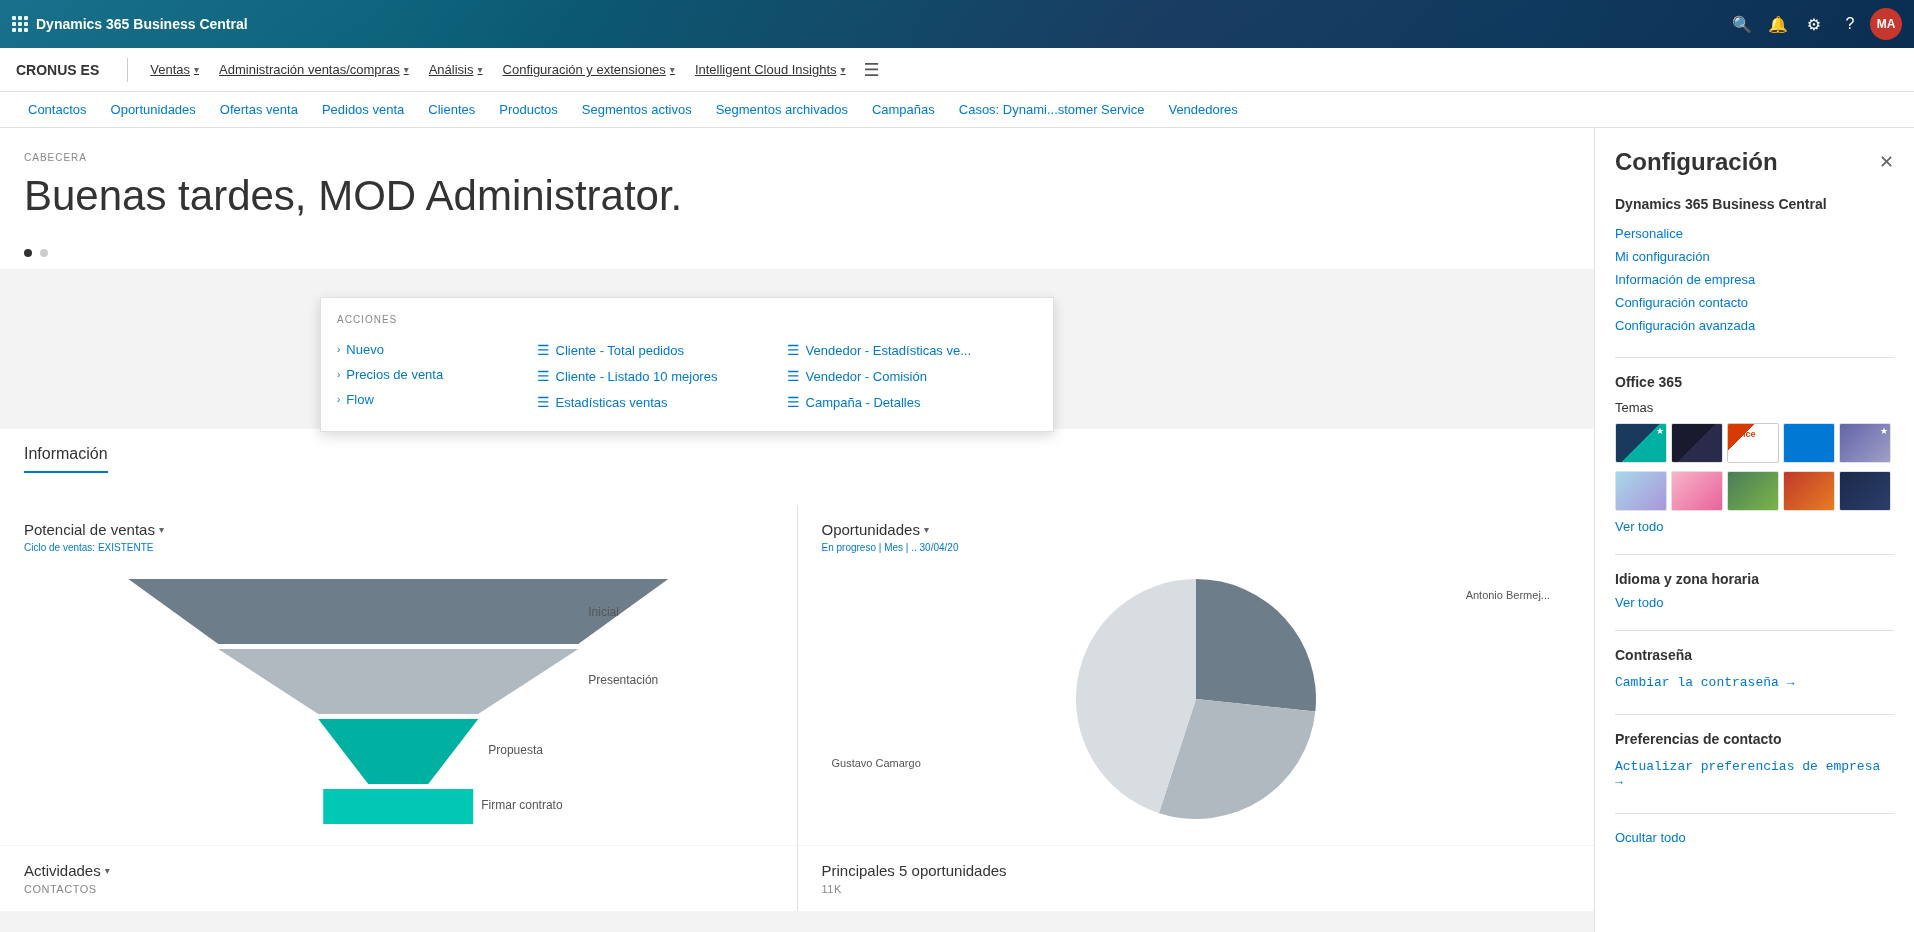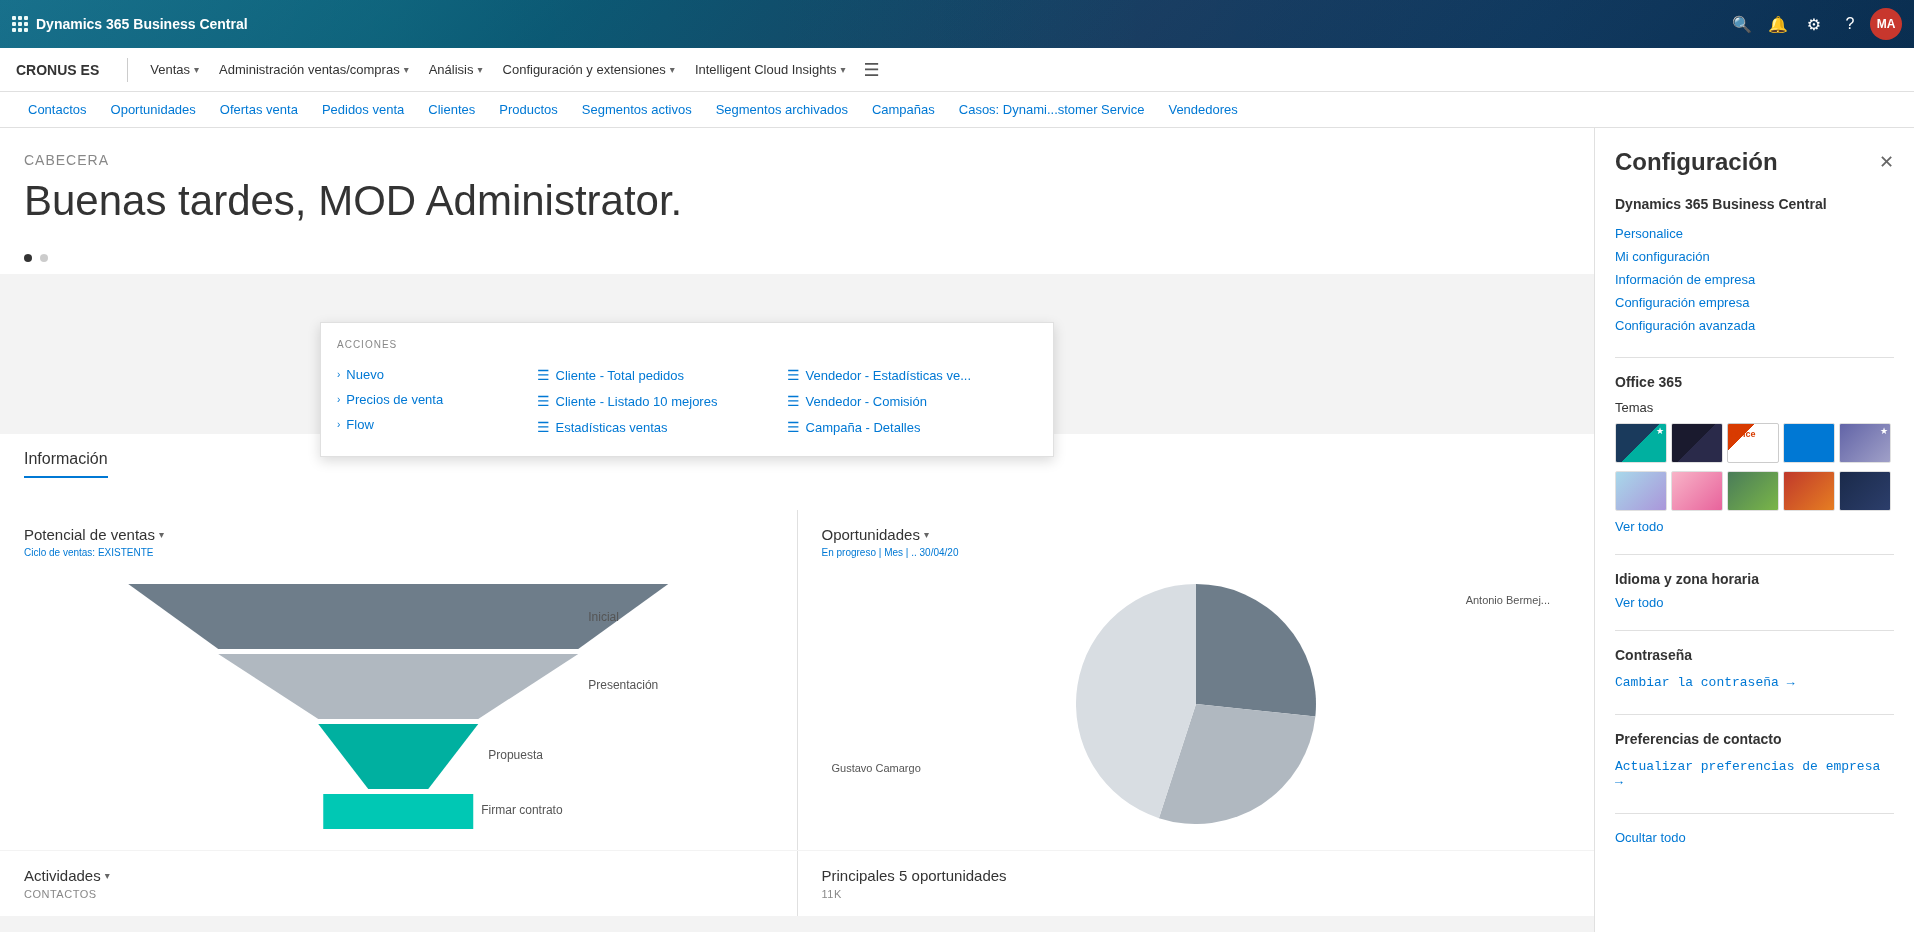--- a/index.html
+++ b/index.html
@@ -34,21 +34,21 @@
       height: 44px;
       background: white;
       border-bottom: 1px solid #e0e0e0;
       display: flex;
       align-items: center;
       padding: 0 16px;
       gap: 0;
     }
     .company-name { font-size: 14px; font-weight: 600; color: #333; margin-right: 16px; white-space: nowrap; }
     .nav-separator { width: 1px; height: 24px; background: #ccc; margin: 0 12px; }
-    .nav-menu-item { display: flex; align-items: center; gap: 4px; padding: 0 10px; height: 38px; color: #333; font-size: 13px; cursor: pointer; white-space: nowrap; }
+    .nav-menu-item { display: flex; align-items: center; gap: 4px; padding: 0 10px; height: 38px; color: #333; font-size: 13px; cursor: pointer; white-space: nowrap; text-decoration: underline; }
     .nav-chevron { font-size: 10px; color: #666; }
     .hamburger { margin-left: 8px; cursor: pointer; font-size: 18px; color: #555; }
 
     
     .sub-nav {
       height: 36px;
       background: white;
       border-bottom: 1px solid #e0e0e0;
       display: flex;
       align-items: center;
@@ -59,30 +59,30 @@
     .sub-nav-item { padding: 0 12px; height: 36px; display: flex; align-items: center; color: #0078d4; font-size: 13px; cursor: pointer; white-space: nowrap; }
 
     
     .main-layout { display: flex; height: calc(932px - 128px); position: relative; }
 
     
     .content-area { flex: 1; overflow-y: auto; background: #f3f3f3; padding: 0; }
 
     
     .header-section { background: white; padding: 24px 24px 16px; margin-bottom: 0; }
-    .header-label { font-size: 14px; color: #888; letter-spacing: 1px; text-transform: uppercase; margin-bottom: 8px; }
+    .header-label { font-size: 10px; color: #888; letter-spacing: 1px; text-transform: uppercase; margin-bottom: 8px; }
     .header-greeting { font-size: 42px; font-weight: 300; color: #333; line-height: 1.2; }
 
     
     .dots { display: flex; gap: 8px; padding: 12px 24px; background: white; }
     .dot { width: 8px; height: 8px; border-radius: 50%; background: #333; cursor: pointer; }
     .dot.inactive { background: #ccc; }
     .dropdown-menu {
       position: absolute;
-      top: 48px;
+      top: 28px;
       left: 320px;
       background: white;
       border: 1px solid #e0e0e0;
       box-shadow: 0 4px 12px rgba(0,0,0,0.15);
       padding: 16px;
       min-width: 720px;
       z-index: 10;
     }
     .dropdown-columns { display: grid; grid-template-columns: 200px 250px 250px; gap: 0; }
     .dropdown-section-title { font-size: 10px; color: #888; letter-spacing: 1px; text-transform: uppercase; margin-bottom: 12px; }
@@ -343,21 +343,21 @@
     <div class="config-header">
       <span class="config-title">Configuración</span>
       <span class="config-close">✕</span>
     </div>
 
     <div class="config-section">
       <div class="config-section-title">Dynamics 365 Business Central</div>
       <a class="config-link">Personalice</a>
       <a class="config-link">Mi configuración</a>
       <a class="config-link">Información de empresa</a>
-      <a class="config-link">Configuración empresa</a>
+      <a class="config-link">Configuración contacto</a>
       <a class="config-link">Configuración avanzada</a>
     </div>
 
     <div class="config-divider"></div>
 
     <div class="config-section">
       <div class="config-section-title">Office 365</div>
       <div style="font-size:13px; color:#333; margin-bottom:8px;">Temas</div>
 
       <div class="themes-grid">

